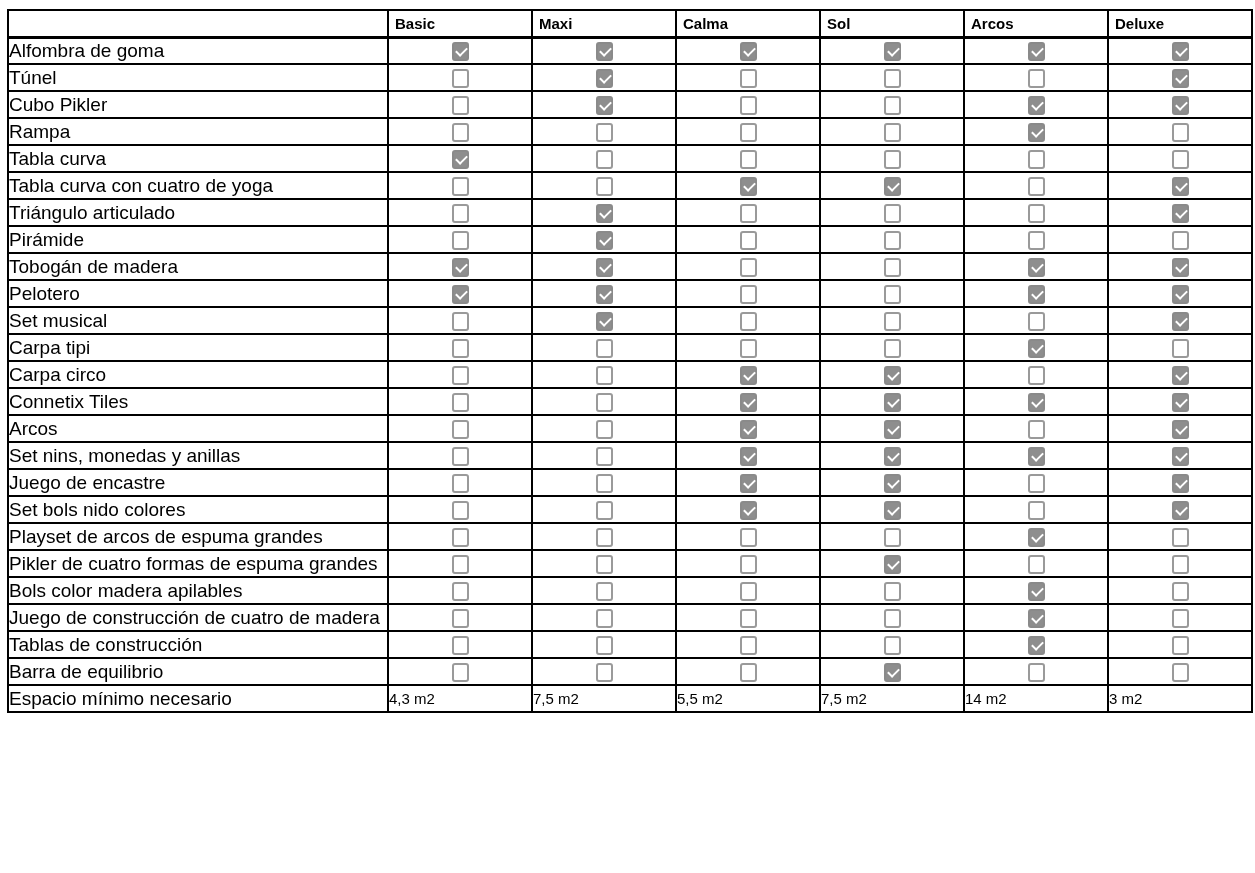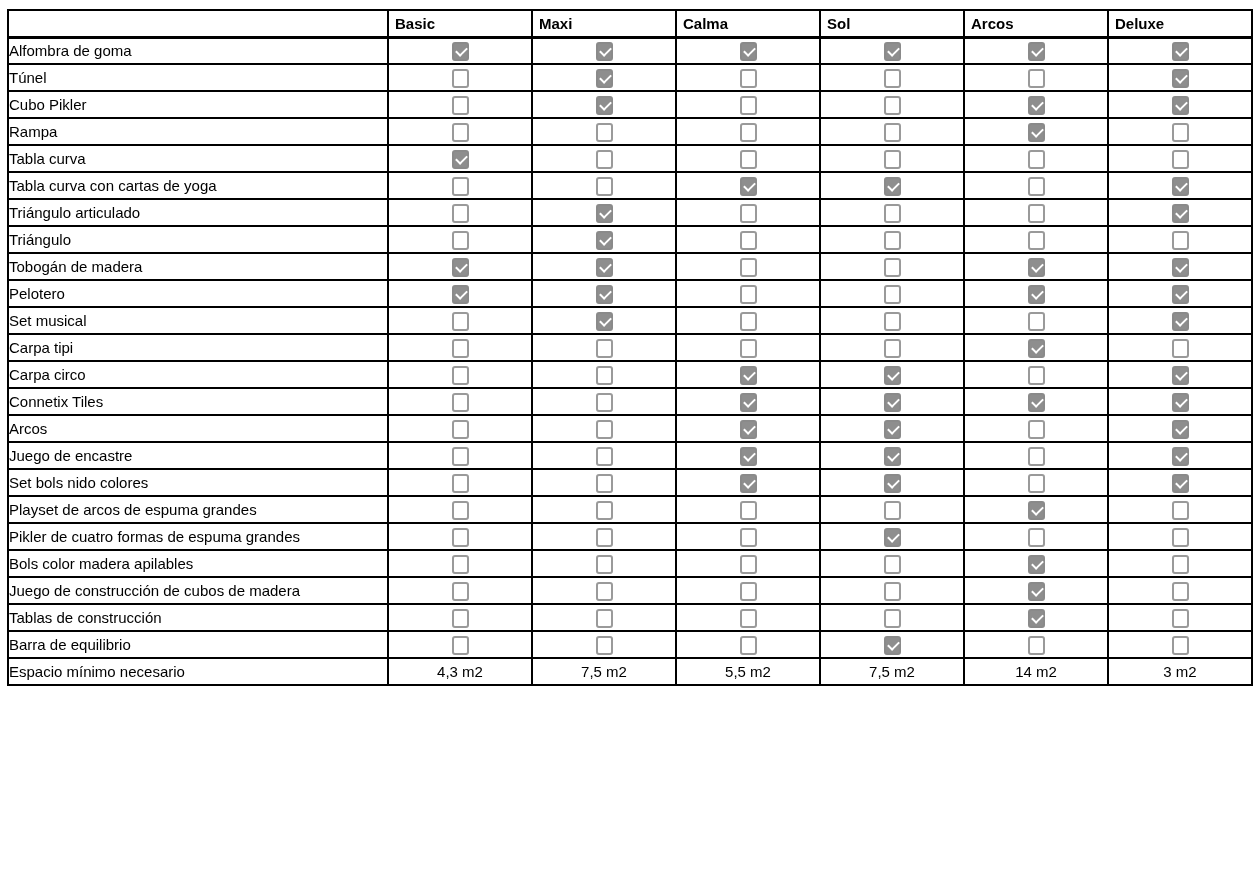--- a/index.html
+++ b/index.html
@@ -32,29 +32,29 @@
     box-sizing: border-box;
   }
   table.grid th {
     text-align: left;
     font-size: 15px;
     font-weight: bold;
     padding-left: 6px;
     border-bottom-width: 3px;
   }
   td.row-label, td.footer-label {
-    font-size: 15px;
+    font-size: 19px;
     padding-left: 6px;
     font-weight: normal;
   }
   td.check-cell { text-align: center; vertical-align: middle; }
   td.footer-value {
     font-size: 15px;
     padding-left: 5px;
-    text-align: center;
+    text-align: left;
   }
   .cb {
     display: inline-block;
     width: 17px;
     height: 19px;
     border-radius: 3px;
     box-sizing: border-box;
     vertical-align: middle;
     position: relative;
     margin-top: 1px;
@@ -144,39 +144,39 @@
         <tr>
           <td class="row-label">Tabla curva</td>
           <td class="check-cell"><span class="cb checked"></span></td>
           <td class="check-cell"><span class="cb unchecked"></span></td>
           <td class="check-cell"><span class="cb unchecked"></span></td>
           <td class="check-cell"><span class="cb unchecked"></span></td>
           <td class="check-cell"><span class="cb unchecked"></span></td>
           <td class="check-cell"><span class="cb unchecked"></span></td>
         </tr>
         <tr>
-          <td class="row-label">Tabla curva con cartas de yoga</td>
+          <td class="row-label">Tabla curva con cuatro de yoga</td>
           <td class="check-cell"><span class="cb unchecked"></span></td>
           <td class="check-cell"><span class="cb unchecked"></span></td>
           <td class="check-cell"><span class="cb checked"></span></td>
           <td class="check-cell"><span class="cb checked"></span></td>
           <td class="check-cell"><span class="cb unchecked"></span></td>
           <td class="check-cell"><span class="cb checked"></span></td>
         </tr>
         <tr>
           <td class="row-label">Triángulo articulado</td>
           <td class="check-cell"><span class="cb unchecked"></span></td>
           <td class="check-cell"><span class="cb checked"></span></td>
           <td class="check-cell"><span class="cb unchecked"></span></td>
           <td class="check-cell"><span class="cb unchecked"></span></td>
           <td class="check-cell"><span class="cb unchecked"></span></td>
           <td class="check-cell"><span class="cb checked"></span></td>
         </tr>
         <tr>
-          <td class="row-label">Triángulo</td>
+          <td class="row-label">Pirámide</td>
           <td class="check-cell"><span class="cb unchecked"></span></td>
           <td class="check-cell"><span class="cb checked"></span></td>
           <td class="check-cell"><span class="cb unchecked"></span></td>
           <td class="check-cell"><span class="cb unchecked"></span></td>
           <td class="check-cell"><span class="cb unchecked"></span></td>
           <td class="check-cell"><span class="cb unchecked"></span></td>
         </tr>
         <tr>
           <td class="row-label">Tobogán de madera</td>
           <td class="check-cell"><span class="cb checked"></span></td>
@@ -234,20 +234,29 @@
         <tr>
           <td class="row-label">Arcos</td>
           <td class="check-cell"><span class="cb unchecked"></span></td>
           <td class="check-cell"><span class="cb unchecked"></span></td>
           <td class="check-cell"><span class="cb checked"></span></td>
           <td class="check-cell"><span class="cb checked"></span></td>
           <td class="check-cell"><span class="cb unchecked"></span></td>
           <td class="check-cell"><span class="cb checked"></span></td>
         </tr>
         <tr>
+          <td class="row-label">Set nins, monedas y anillas</td>
+          <td class="check-cell"><span class="cb unchecked"></span></td>
+          <td class="check-cell"><span class="cb unchecked"></span></td>
+          <td class="check-cell"><span class="cb checked"></span></td>
+          <td class="check-cell"><span class="cb checked"></span></td>
+          <td class="check-cell"><span class="cb checked"></span></td>
+          <td class="check-cell"><span class="cb checked"></span></td>
+        </tr>
+        <tr>
           <td class="row-label">Juego de encastre</td>
           <td class="check-cell"><span class="cb unchecked"></span></td>
           <td class="check-cell"><span class="cb unchecked"></span></td>
           <td class="check-cell"><span class="cb checked"></span></td>
           <td class="check-cell"><span class="cb checked"></span></td>
           <td class="check-cell"><span class="cb unchecked"></span></td>
           <td class="check-cell"><span class="cb checked"></span></td>
         </tr>
         <tr>
           <td class="row-label">Set bols nido colores</td>
@@ -279,21 +288,21 @@
         <tr>
           <td class="row-label">Bols color madera apilables</td>
           <td class="check-cell"><span class="cb unchecked"></span></td>
           <td class="check-cell"><span class="cb unchecked"></span></td>
           <td class="check-cell"><span class="cb unchecked"></span></td>
           <td class="check-cell"><span class="cb unchecked"></span></td>
           <td class="check-cell"><span class="cb checked"></span></td>
           <td class="check-cell"><span class="cb unchecked"></span></td>
         </tr>
         <tr>
-          <td class="row-label">Juego de construcción de cubos de madera</td>
+          <td class="row-label">Juego de construcción de cuatro de madera</td>
           <td class="check-cell"><span class="cb unchecked"></span></td>
           <td class="check-cell"><span class="cb unchecked"></span></td>
           <td class="check-cell"><span class="cb unchecked"></span></td>
           <td class="check-cell"><span class="cb unchecked"></span></td>
           <td class="check-cell"><span class="cb checked"></span></td>
           <td class="check-cell"><span class="cb unchecked"></span></td>
         </tr>
         <tr>
           <td class="row-label">Tablas de construcción</td>
           <td class="check-cell"><span class="cb unchecked"></span></td>

